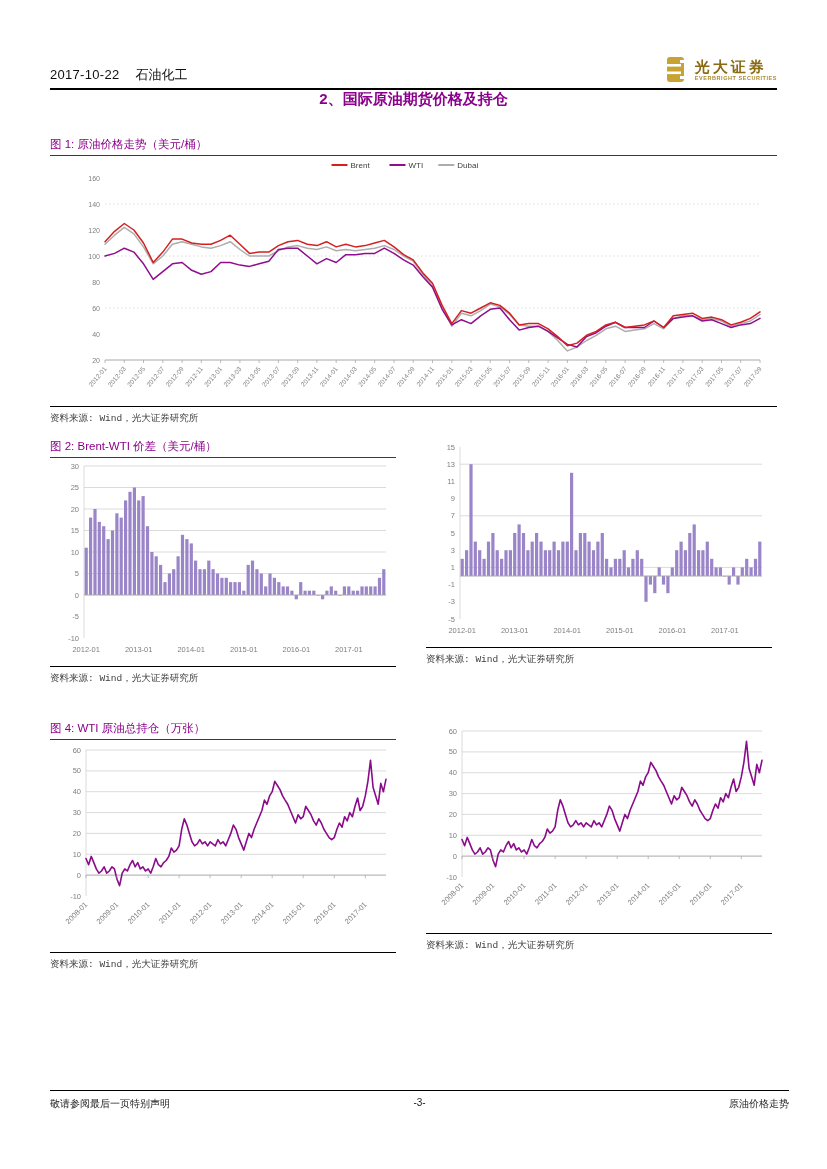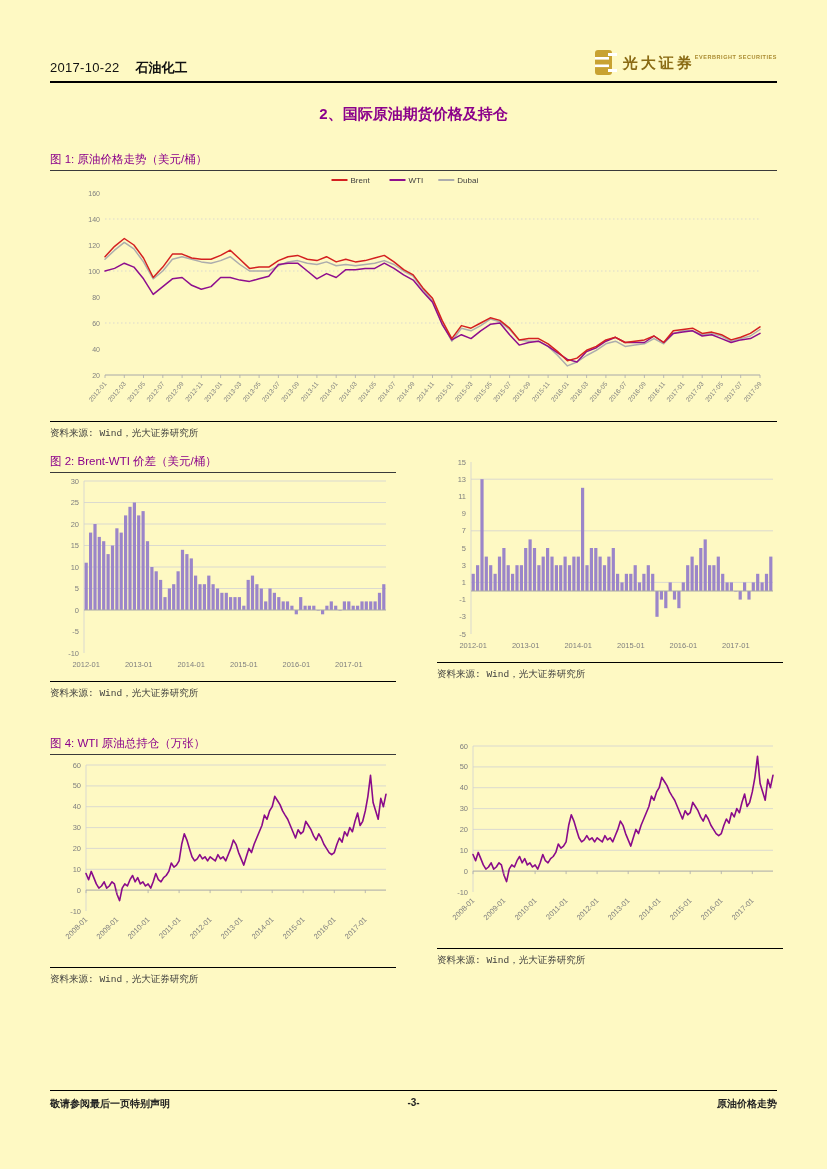--- a/index.html
+++ b/index.html
@@ -1,40 +1,40 @@
 <!DOCTYPE html>
 <html><head>
 <meta charset="utf-8">
 <style>
   html,body{margin:0;padding:0;background:#9a9a9a;}
-  .page{position:relative;width:827px;height:1169px;background:#fef9c3;margin:0 auto;
-        box-sizing:border-box;padding:1px 50px;font-family:"Liberation Sans",sans-serif;overflow:hidden;}
+  .page{position:relative;width:827px;height:1169px;background:#ffffff;margin:0 auto;
+        box-sizing:border-box;padding:8px 50px;font-family:"Liberation Sans",sans-serif;overflow:hidden;}
   
   .hdr{display:flex;justify-content:space-between;align-items:flex-end;
        padding-top:48px;padding-bottom:4px;border-bottom:2.5px solid #000;}
   .hdr-left{display:flex;align-items:baseline;gap:16px;font-size:13px;color:#111;}
   .hdr-date{letter-spacing:0.3px;}
-  .hdr-industry{font-weight:bold;}
+  .hdr-industry{font-weight:normal;}
   .logo{display:flex;align-items:center;gap:6px;margin-bottom:1px;}
-  .logo-text{display:flex;flex-direction:row;line-height:1.15;}
+  .logo-text{display:flex;flex-direction:column;line-height:1.15;}
   .brand{font-size:15px;font-weight:bold;color:#8a6b14;letter-spacing:3px;}
   .brand-en{font-size:5.5px;font-weight:bold;color:#a98a2f;letter-spacing:0.55px;}
   
-  .sec-title{margin-top:22px;text-align:center;font-size:15px;font-weight:bold;color:#8B008B;}
+  .sec-title{text-align:center;font-size:15px;font-weight:bold;color:#8B008B;}
   
   .fig1-wrap{margin-top:28px;}
   .fig-title{font-size:11.5px;font-weight:normal;color:#8B008B;padding-bottom:3px;
              border-bottom:1.5px solid #3a3a3a;}
   svg.chart{display:block;}
   .src{border-top:1.5px solid #000;padding-top:5px;font-size:9.5px;color:#3c3c3c;font-family:Liberation Mono, monospace;}
-  .row2{display:flex;gap:41px;margin-top:14px;}
+  .row2{display:flex;gap:30px;margin-top:14px;}
   .col{width:346px;}
   
-  .footer{position:absolute;left:50px;right:50px;top:1090px;border-top:1.5px solid #000;
-          padding-top:6px;font-size:10px;color:#222;display:flex;justify-content:space-between;align-items:baseline;font-weight:bold;}
+  .footer{position:absolute;left:50px;right:38px;top:1090px;border-top:1.5px solid #000;
+          padding-top:6px;font-size:10px;color:#222;display:flex;justify-content:space-between;align-items:baseline;}
   .footer .c{position:absolute;left:0;right:0;text-align:center;}
   .footer .r{z-index:1;background:transparent;}
 </style>
 </head>
 <body>
 
 <div class="page">
 
   <div class="hdr">
     <div class="hdr-left">

